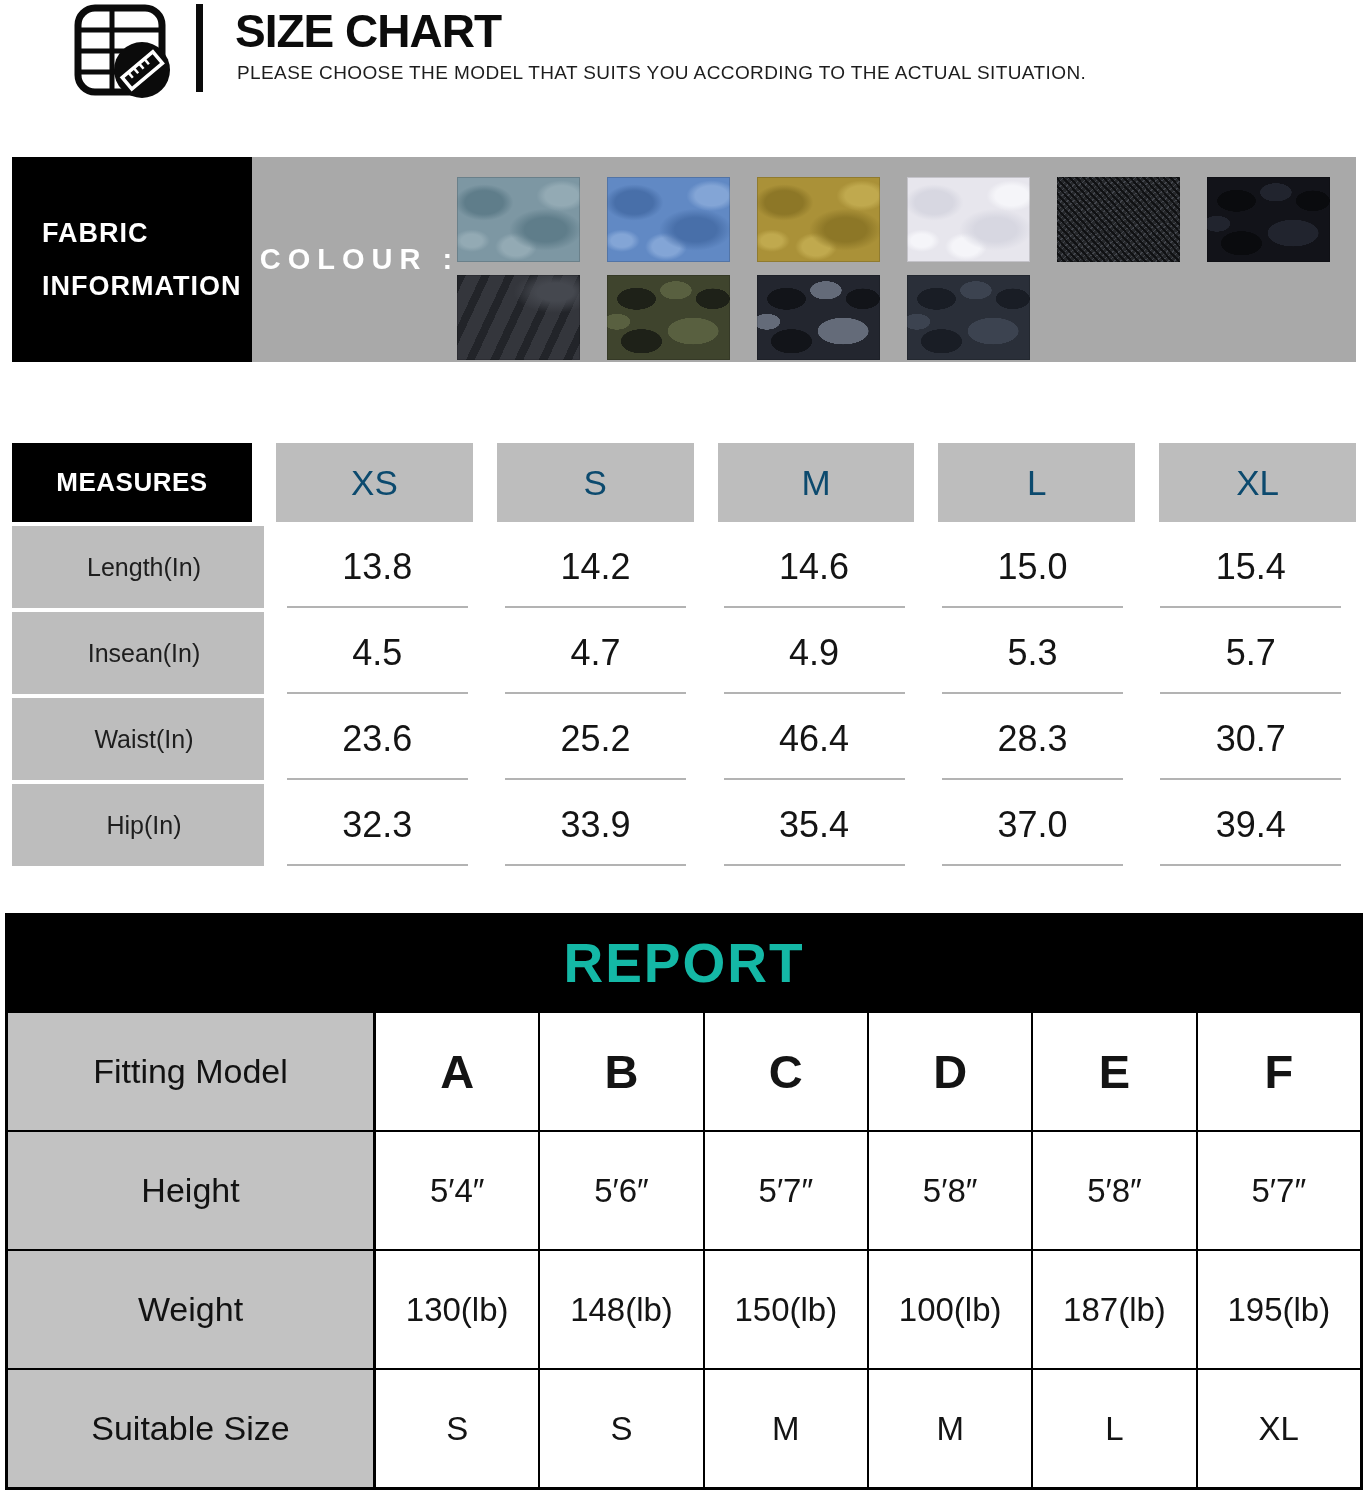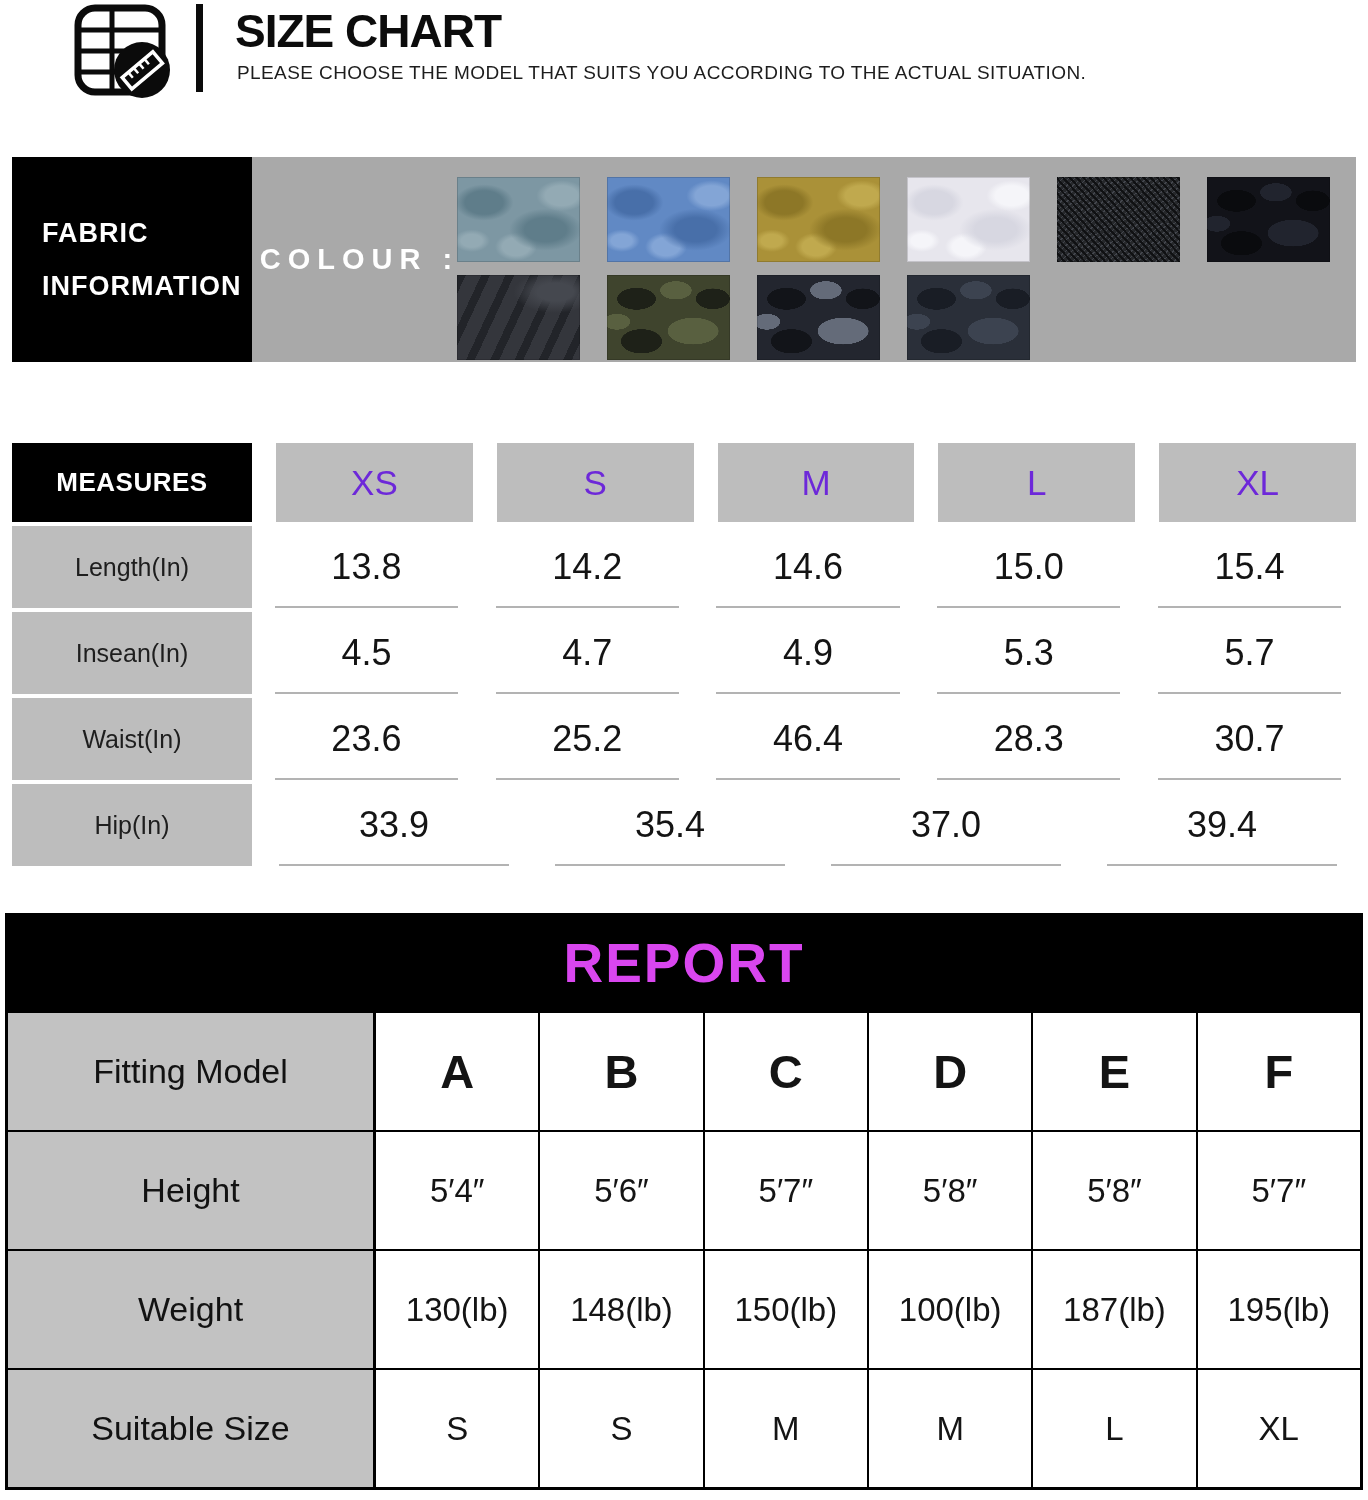--- a/index.html
+++ b/index.html
@@ -41,29 +41,29 @@
       radial-gradient(ellipse 26px 15px at 56% 18%, var(--c3) 0 60%, transparent 61%),
       radial-gradient(ellipse 34px 20px at 28% 78%, var(--c2) 0 60%, transparent 61%),
       radial-gradient(ellipse 28px 17px at 86% 28%, var(--c2) 0 60%, transparent 61%),
       radial-gradient(ellipse 22px 13px at 8% 55%, var(--c3) 0 60%, transparent 61%),
       var(--c1); }
 
   
   .m-table { left:12px; top:443px; width:1344px; }
   .m-head { display:flex; gap:24px; height:79px; }
   .m-head-label { width:240px; background:#000; color:#fff; font-size:26px; font-weight:700; letter-spacing:0.5px; }
-  .m-size { flex:1; background:#bdbdbd; font-size:35px; color:#6d28d9; }
+  .m-size { flex:1; background:#bdbdbd; font-size:35px; color:#0c4a6e; }
   .m-row { display:flex; gap:8px; height:82px; margin-top:4px; }
-  .m-row-label { width:240px; background:#bdbdbd; font-size:25px; color:#1e1e1e; }
+  .m-row-label { width:240px; background:#bdbdbd; font-size:25px; color:#1e1e1e;padding-left:12px; }
   .m-val { flex:1; background:#fff; font-size:36px; color:#141414; position:relative; }
   .m-val::after { content:""; position:absolute; left:7%; right:7%; bottom:0px; border-bottom:2px solid #b3b3b3; }
 
   
   .r-table { left:5px; top:913px; width:1358px; }
-  .r-head { height:100px; background:#000; color:#d946ef; font-size:55px; font-weight:800; letter-spacing:2px; }
+  .r-head { height:100px; background:#000; color:#14b8a6; font-size:55px; font-weight:800; letter-spacing:2px; }
   .r-grid { border:3px solid #000; border-top:none; }
   .r-row { display:flex; height:117px; border-top:2px solid #000; }
   .r-label { width:368px; background:#c2c2c2; border-right:3px solid #000; font-size:34px; color:#121212; box-sizing:border-box; }
   .r-cell { flex:1; background:#fff; border-right:2px solid #000; font-size:33px; color:#141414; }
   .r-cell:last-child { border-right:none; }
   .r-fit { font-size:47px; font-weight:800; }
 </style>
 </head>
 <body>
 
@@ -139,20 +139,21 @@
     <div class="cc m-row-label">Waist(In)</div>
     <div class="cc m-val">23.6</div>
     <div class="cc m-val">25.2</div>
     <div class="cc m-val">46.4</div>
     <div class="cc m-val">28.3</div>
     <div class="cc m-val">30.7</div>
   </div>
 
   <div class="m-row">
     <div class="cc m-row-label">Hip(In)</div>
+    <div class="cc m-val">32.3</div>
     <div class="cc m-val">33.9</div>
     <div class="cc m-val">35.4</div>
     <div class="cc m-val">37.0</div>
     <div class="cc m-val">39.4</div>
   </div>
 </div>
 
 <div class="abs r-table">
   <div class="cc r-head">REPORT</div>
   <div class="r-grid">

